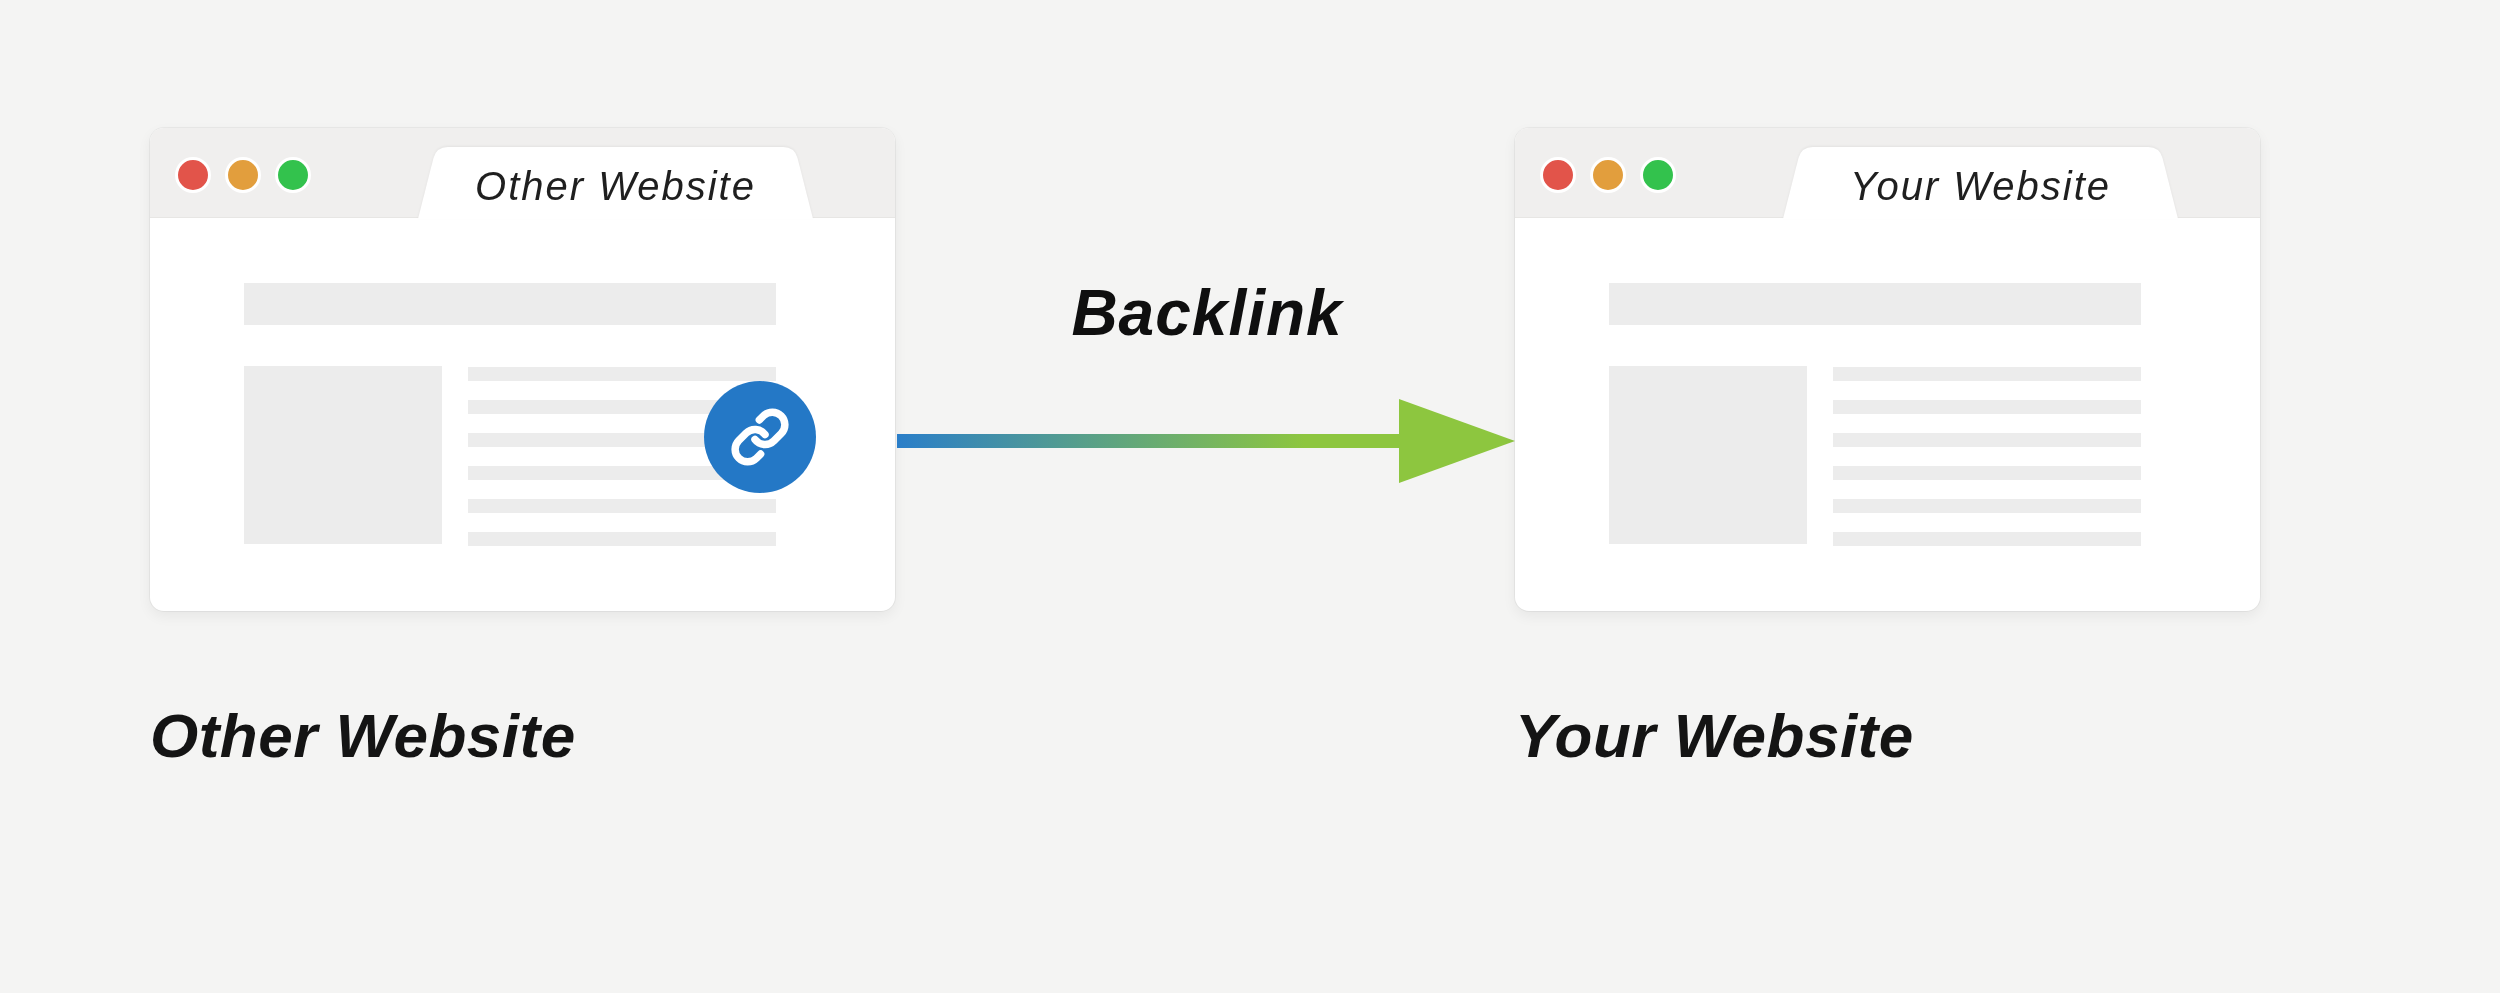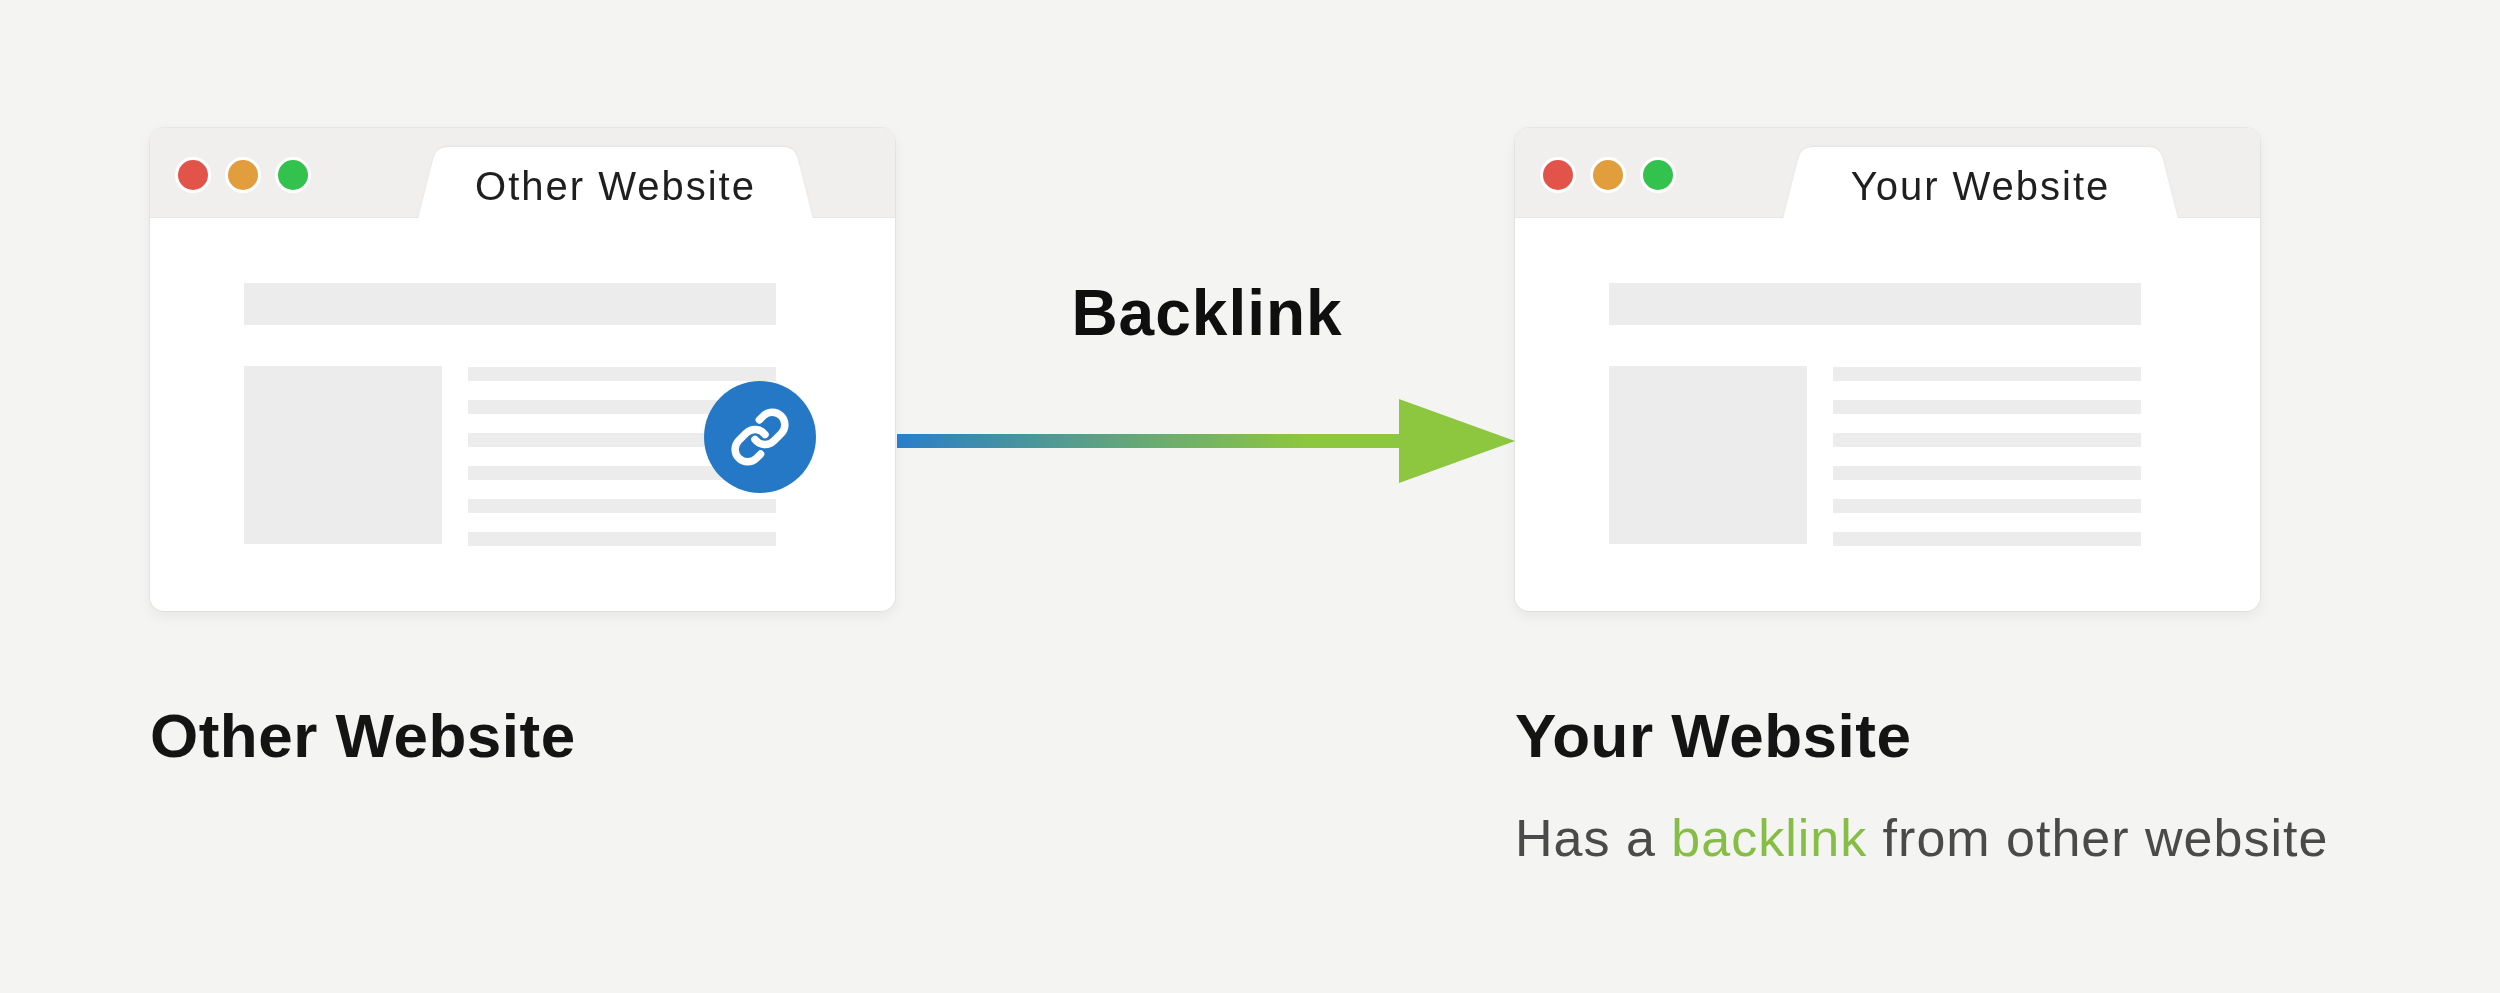--- a/index.html
+++ b/index.html
@@ -5,20 +5,21 @@
   html, body { margin: 0; padding: 0; }
   body {
     width: 2500px; height: 993px;
     font-family: "Liberation Sans", sans-serif;
     overflow: hidden;
   }
   .canvas {
     position: relative;
     width: 2500px; height: 993px;
     background: #f4f4f3;
+    font-style: italic;
   }
 
   
   .browser {
     position: absolute; top: 128px;
     width: 745px; height: 483px;
     background: #ffffff;
     border-radius: 14px;
     box-shadow: 0 0 0 1px rgba(0,0,0,0.045), 0 5px 14px rgba(0,0,0,0.06);
   }
@@ -175,17 +176,14 @@
       <div class="line ph"></div>
       <div class="line ph"></div>
       <div class="line ph"></div>
       <div class="line ph"></div>
     </div>
   </div>
 
   <div class="caption-title cap-left">Other Website</div>
 
   <div class="caption-title cap-right">Your Website</div>
-  <div class="caption-body cap-right">
-    <span>Has a </span><span class="hl-green">backlink</span><span> from other website</span>
-  </div>
 
 </div>
 
 </body></html>

